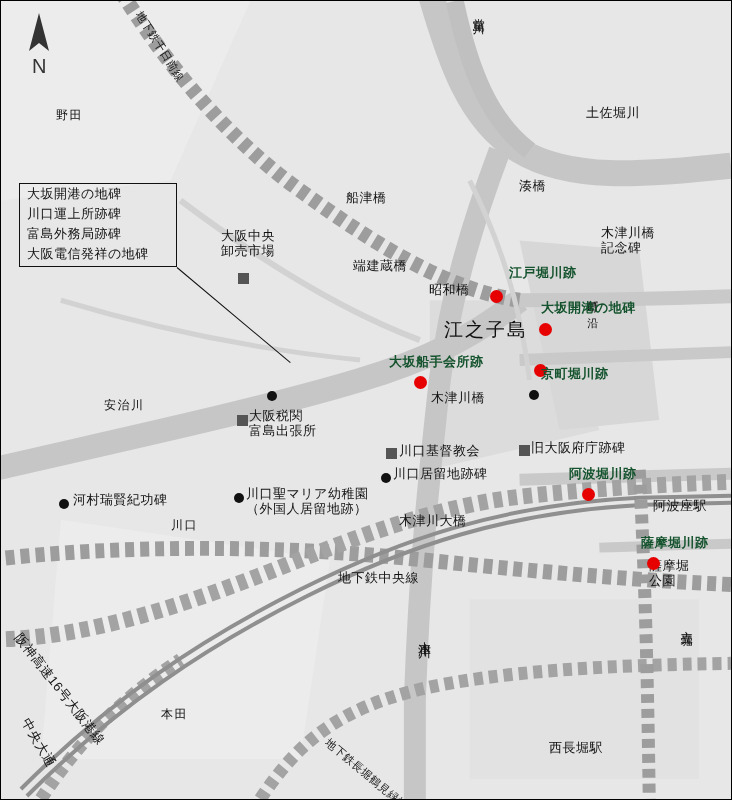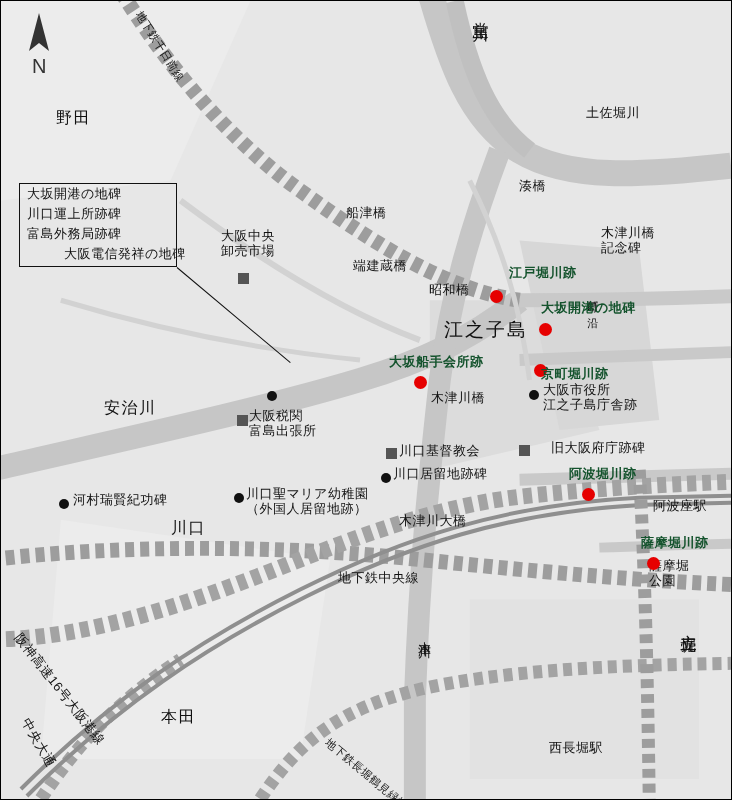--- a/index.html
+++ b/index.html
@@ -15,21 +15,21 @@
   .layer{position:absolute;left:0;top:0;width:100%;height:100%;}
   .lbl{
     position:absolute;
     color:#111;
     font-size:13px;
     line-height:1.15;
     white-space:pre;
     letter-spacing:0.5px;
   }
   .lbl.big{font-size:19px;letter-spacing:2px;}
-  .lbl.mid{font-size:16px;letter-spacing:1.5px;}
+  .lbl.mid{font-size:12px;letter-spacing:1.5px;}
   .lbl.sm{font-size:11px;letter-spacing:0.5px;}
   .lbl.red{color:#14532d;font-weight:bold;}
   .lbl.vert{
     writing-mode:vertical-rl;
     text-orientation:upright;
     white-space:nowrap;
     letter-spacing:2px;
   }
   .lbl.rot{transform-origin:left top;}
   .dot{
@@ -102,41 +102,41 @@
   <svg class="compass" viewBox="0 0 40 70">
     <polygon points="20,2 30,40 20,32 10,40" fill="#333"></polygon>
     <text x="13" y="62" font-size="20" fill="#333" font-family="Liberation Sans">N</text>
   </svg>
 
   <div class="box" style="left:18px;top:182px;width:158px;height:84px;">
   </div>
   <div class="lbl" style="left:26px;top:186px;">大坂開港の地碑</div>
   <div class="lbl" style="left:26px;top:206px;">川口運上所跡碑</div>
   <div class="lbl" style="left:26px;top:226px;">富島外務局跡碑</div>
-  <div class="lbl" style="left:26px;top:246px;margin-left:37px;">大阪電信発祥の地碑</div>
+  <div class="lbl" style="left:26px;top:246px;">大阪電信発祥の地碑</div>
   <div class="leader" style="left:176px;top:266px;width:148px;transform:rotate(40deg);"></div>
 
   <div class="lbl mid" style="left:55px;top:108px;">野田</div>
   <div class="lbl mid" style="left:103px;top:398px;">安治川</div>
   <div class="lbl mid" style="left:170px;top:518px;">川口</div>
   <div class="lbl mid" style="left:160px;top:707px;">本田</div>
   <div class="lbl big" style="left:443px;top:318px;">江之子島</div>
 
   <div class="lbl vert mid" style="left:470px;top:8px;">堂島川</div>
   <div class="lbl" style="left:585px;top:105px;">土佐堀川</div>
   <div class="lbl vert" style="left:415px;top:630px;">木津川</div>
   <div class="lbl vert sm" style="left:585px;top:290px;">新町に沿</div>
 
   <div class="lbl rot sm" style="left:143px;top:8px;transform:rotate(58deg);">地下鉄千日前線</div>
   <div class="lbl" style="left:337px;top:570px;">地下鉄中央線</div>
   <div class="lbl rot sm" style="left:330px;top:735px;transform:rotate(40deg);">地下鉄長堀鶴見緑地線</div>
   <div class="lbl rot" style="left:22px;top:630px;transform:rotate(52deg);">阪神高速16号大阪港線</div>
   <div class="lbl rot" style="left:30px;top:715px;transform:rotate(60deg);">中央大通</div>
 
-  <div class="lbl" style="left:345px;top:190px;margin-top:15px;">船津橋</div>
+  <div class="lbl" style="left:345px;top:190px;">船津橋</div>
   <div class="lbl" style="left:352px;top:258px;">端建蔵橋</div>
   <div class="lbl" style="left:428px;top:282px;">昭和橋</div>
   <div class="lbl" style="left:518px;top:178px;">湊橋</div>
   <div class="lbl" style="left:430px;top:390px;">木津川橋</div>
   <div class="lbl" style="left:398px;top:513px;">木津川大橋</div>
 
   <div class="lbl" style="left:600px;top:225px;">木津川橋
 記念碑</div>
 
   <div class="lbl" style="left:652px;top:498px;">阿波座駅</div>
@@ -160,25 +160,23 @@
   <div class="lbl" style="left:392px;top:466px;">川口居留地跡碑</div>
 
   <div class="dot" style="left:233px;top:492px;"></div>
   <div class="lbl" style="left:245px;top:486px;">川口聖マリア幼稚園
 （外国人居留地跡）</div>
 
   <div class="dot" style="left:58px;top:498px;"></div>
   <div class="lbl" style="left:72px;top:492px;">河村瑞賢紀功碑</div>
 
   <div class="dot" style="left:528px;top:389px;"></div>
-  <div class="lbl" style="left:542px;top:382px;">大阪市役所
-江之子島庁舎跡</div>
 
   <div class="sq" style="left:518px;top:444px;"></div>
-  <div class="lbl" style="left:530px;top:440px;padding-left:20px;">旧大阪府庁跡碑</div>
+  <div class="lbl" style="left:530px;top:440px;">旧大阪府庁跡碑</div>
 
   <div class="dot" style="left:266px;top:390px;"></div>
 
   <div class="dot red" style="left:489px;top:289px;"></div>
   <div class="lbl red" style="left:508px;top:265px;">江戸堀川跡</div>
 
   <div class="dot red" style="left:538px;top:322px;"></div>
   <div class="lbl red" style="left:540px;top:300px;">大坂開港の地碑</div>
 
   <div class="dot red" style="left:533px;top:363px;"></div>

